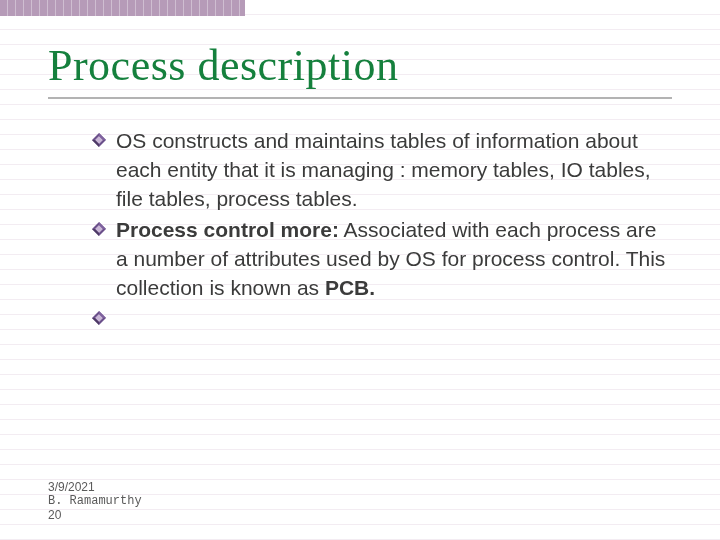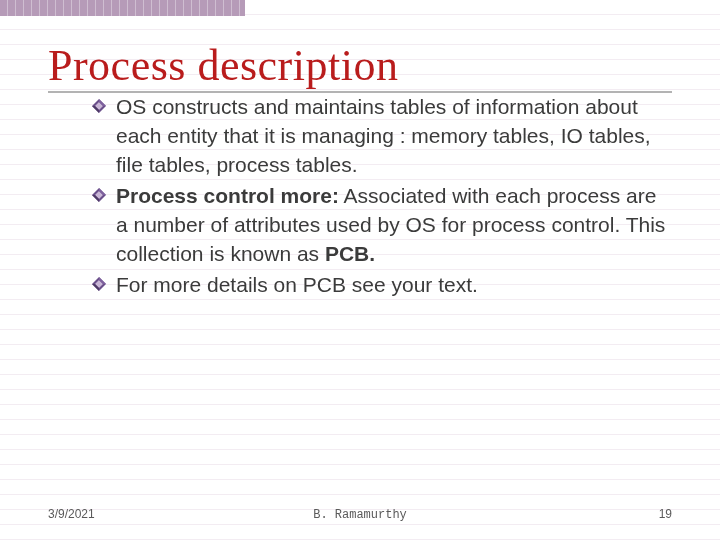--- a/index.html
+++ b/index.html
@@ -34,27 +34,28 @@
   }
   .slide {
     position: absolute;
     inset: 0;
     padding: 0 48px;
   }
   .title {
     font-family: Georgia, 'Times New Roman', serif;
     font-size: 44px;
     font-weight: 400;
-    color: #b91c1c;
+    color: #15803d;
     margin-top: 40px;
-    padding-bottom: 0;
+    padding-bottom: 6px;
     border-bottom: 2px solid #b3b3b3;
     letter-spacing: 0.5px;
   }
   .body {
+    margin-top: 28px;
     padding-left: 44px;
   }
   .bullet {
     position: relative;
     font-size: 21px;
     line-height: 1.38;
     color: #3b3b3b;
     margin-bottom: 2px;
     padding-left: 24px;
     font-family: Verdana, Geneva, sans-serif;
@@ -73,20 +74,21 @@
     bottom: 18px;
     left: 0;
     right: 0;
     padding: 0 48px;
     display: flex;
     justify-content: space-between;
     align-items: baseline;
     font-size: 12px;
     color: #5a5a5a;
     font-family: Verdana, Geneva, sans-serif;
+    flex-direction: column;
   }
   .footer-left { flex: 1; text-align: left; }
   .footer-center { flex: 1; text-align: center; font-family: Liberation Mono, monospace; }
   .footer-right { flex: 1; text-align: right; }
 </style>
 </head>
 <body>
 
 <div class="top-accent"></div>
 
@@ -122,24 +124,23 @@
 
     <div class="bullet">
       <span class="bullet-icon">
         <svg width="14" height="14" viewBox="0 0 14 14">
           <polygon points="7,0 14,7 7,14 0,7" fill="#6a4f8a"></polygon>
           <polygon points="7,3 11,7 7,11 3,7" fill="#c9b6d6"></polygon>
           <polygon points="7,0 14,7 11,7 7,3" fill="#7e619e"></polygon>
           <polygon points="0,7 7,14 7,11 3,7" fill="#4e3a66"></polygon>
         </svg>
       </span>
-      <span><span>For more details on PCB see your text.</span></span>
     </div>
 
   </div>
 
   <div class="footer">
     <div class="footer-left">3/9/2021</div>
     <div class="footer-center">B. Ramamurthy</div>
-    <div class="footer-right">19</div>
+    <div class="footer-right">20</div>
   </div>
 
 </div>
 
 </body></html>

